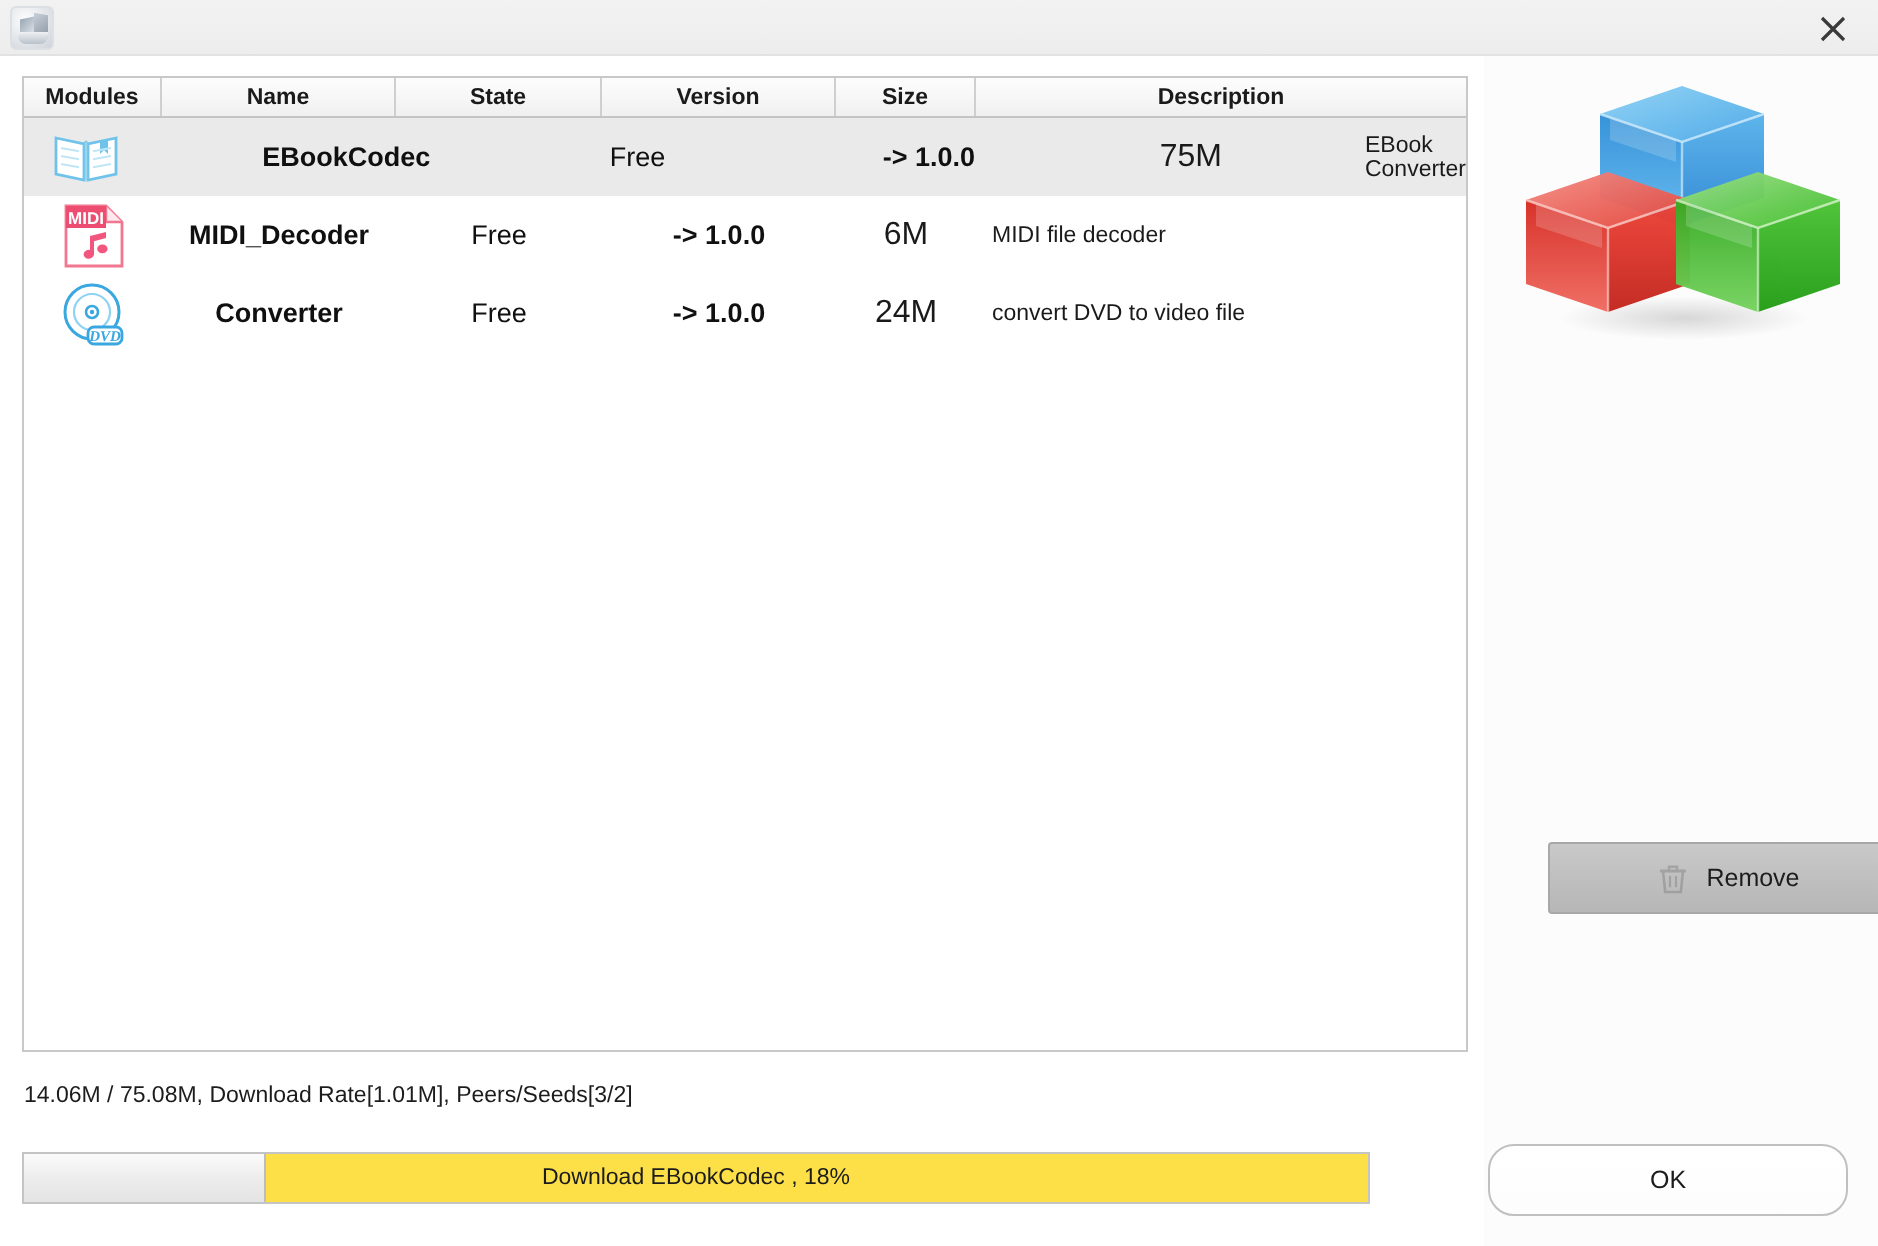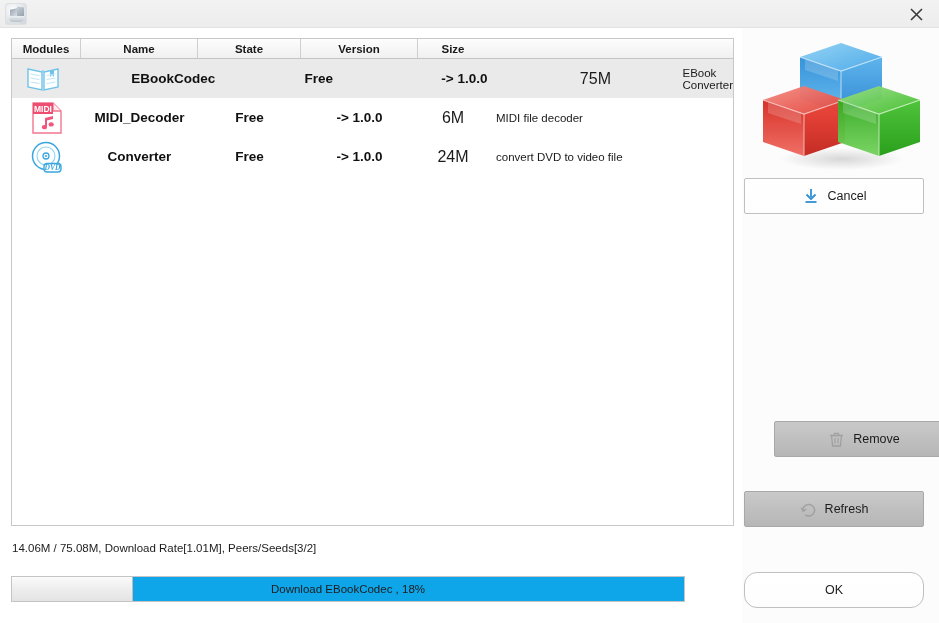--- a/index.html
+++ b/index.html
@@ -65,21 +65,21 @@
 
   #table-body { width: 100%; }
   .trow {
     display: flex; height: 39px; align-items: center;
     cursor: default;
   }
   .trow.selected { background: #eaeaea; gap: 48px; }
   .trow .cell { height: 39px; display: flex; align-items: center; }
   .cell.c-mod  { width: 69px; justify-content: center; }
   .cell.c-name { width: 117px; justify-content: center; font-size: 13.5px; font-weight: bold; color: #101010; }
-  .cell.c-state{ width: 103px; justify-content: center; font-size: 13.5px; font-weight: bold; color: #101010; }
+  .cell.c-state{ width: 103px; justify-content: center; font-size: 13.5px; font-weight: normal; color: #101010; }
   .cell.c-ver  { width: 117px; justify-content: center; font-size: 13.5px; font-weight: bold; color: #101010; }
   .cell.c-size { width: 70px; justify-content: center; font-size: 16px; color: #1a1a1a; }
   .cell.c-desc { flex: 1; justify-content: flex-start; padding-left: 8px; font-size: 11.5px; color: #1a1a1a; }
 
   
   .micon { width: 38px; height: 34px; position: relative; }
 
   
   .ic-book { position:absolute; left:2px; top:3px; width:34px; height:28px; }
 
@@ -91,21 +91,21 @@
 
   
   #status-text {
     position: absolute; left: 12px; top: 542px;
     font-size: 11.5px; color: #1c1c1c; white-space: nowrap;
   }
 
   
   #progress-wrap {
     position: absolute; left: 11px; top: 576px; width: 674px; height: 26px;
-    background: #0ea5e9; border: 1px solid #c4c4c4;
+    background: #fde047; border: 1px solid #c4c4c4;
     overflow: hidden;
   }
   #progress-fill {
     position: absolute; left: 0; top: 0; height: 100%;
     background: linear-gradient(to bottom, #fbfbfb 0%, #ededed 50%, #e4e4e4 100%);
     border-right: 1px solid #bdbdbd;
   }
   #progress-label {
     position: absolute; left: 0; top: 0; width: 100%; height: 100%;
     display: flex; align-items: center; justify-content: center;
@@ -157,20 +157,21 @@
     </div>
   </div>
 
   <div id="table-panel">
     <div id="table-head">
       <div class="th col-mod">Modules</div>
       <div class="th col-name">Name</div>
       <div class="th col-state">State</div>
       <div class="th col-ver">Version</div>
       <div class="th col-size">Size</div>
+      <div class="th col-desc">Description</div>
     </div>
 
     <div id="table-body">
 
       <div class="trow selected">
         <div class="cell c-mod">
           <div class="micon">
             <svg class="ic-book" viewBox="0 0 34 28">
               <path d="M2,4 L16,7 L16,25 L2,22 Z" fill="#ffffff" stroke="#6fc3ea" stroke-width="1.4"></path>
               <path d="M32,4 L18,7 L18,25 L32,22 Z" fill="#ffffff" stroke="#6fc3ea" stroke-width="1.4"></path>
@@ -310,52 +311,33 @@
           <path d="M119,51 L160,65 L119,79 L78,65 Z" fill="url(#grnTop)"></path>
           <path d="M78,65 L119,79 L119,121 L78,107 Z" fill="url(#grnL)"></path>
           <path d="M160,65 L119,79 L119,121 L160,107 Z" fill="url(#grnR)"></path>
           <path d="M78,65 L119,79 L160,65" fill="none" stroke="#d2f2c6" stroke-width="1.2" opacity="0.8"></path>
           <path d="M119,79 L119,121" stroke="#d2f2c6" stroke-width="1.2" opacity="0.7"></path>
           <path d="M83,67 L116,78 L116,89 L83,78 Z" fill="#ffffff" opacity="0.18"></path>
         </g>
       </svg>
     </div>
 
-    <div class="btn" id="btn-cancel">
-      <span class="bicon">
-        <svg width="18" height="18" viewBox="0 0 18 18">
-          <path d="M9,2 L9,10" stroke="#2f8fd0" stroke-width="1.8" fill="none"></path>
-          <path d="M4.5,7.5 L9,12 L13.5,7.5" stroke="#2f8fd0" stroke-width="1.8" fill="none" stroke-linejoin="round"></path>
-          <path d="M3.5,15 L14.5,15" stroke="#2f8fd0" stroke-width="1.8" fill="none"></path>
-        </svg>
-      </span>
-      <span class="lbl">Cancel</span>
-    </div>
 
     <div class="btn btn-disabled" id="btn-remove">
       <span class="bicon">
         <svg width="17" height="17" viewBox="0 0 17 17" opacity="0.35">
           <path d="M3.5,4.5 L13.5,4.5 L12.4,15 L4.6,15 Z" fill="none" stroke="#6b6b6b" stroke-width="1.3"></path>
           <path d="M2,4.5 L15,4.5" stroke="#6b6b6b" stroke-width="1.4"></path>
           <path d="M6.5,4.5 L6.5,2.4 L10.5,2.4 L10.5,4.5" fill="none" stroke="#6b6b6b" stroke-width="1.3"></path>
           <path d="M7,7 L7,12.6 M10,7 L10,12.6" stroke="#6b6b6b" stroke-width="1.1"></path>
         </svg>
       </span>
       <span class="lbl">Remove</span>
     </div>
 
-    <div class="btn btn-disabled" id="btn-refresh">
-      <span class="bicon">
-        <svg width="17" height="17" viewBox="0 0 17 17" opacity="0.35">
-          <path d="M3,10 A5.8,5.8 0 1 1 5.2,13.8" fill="none" stroke="#6b6b6b" stroke-width="1.5"></path>
-          <path d="M1.2,6.6 L3.2,10.4 L6.4,8" fill="none" stroke="#6b6b6b" stroke-width="1.5" stroke-linejoin="round"></path>
-        </svg>
-      </span>
-      <span class="lbl">Refresh</span>
-    </div>
 
     <div class="btn" id="btn-ok">
       <span>OK</span>
     </div>
 
   </div>
 
 </div>
 
 </body></html>

